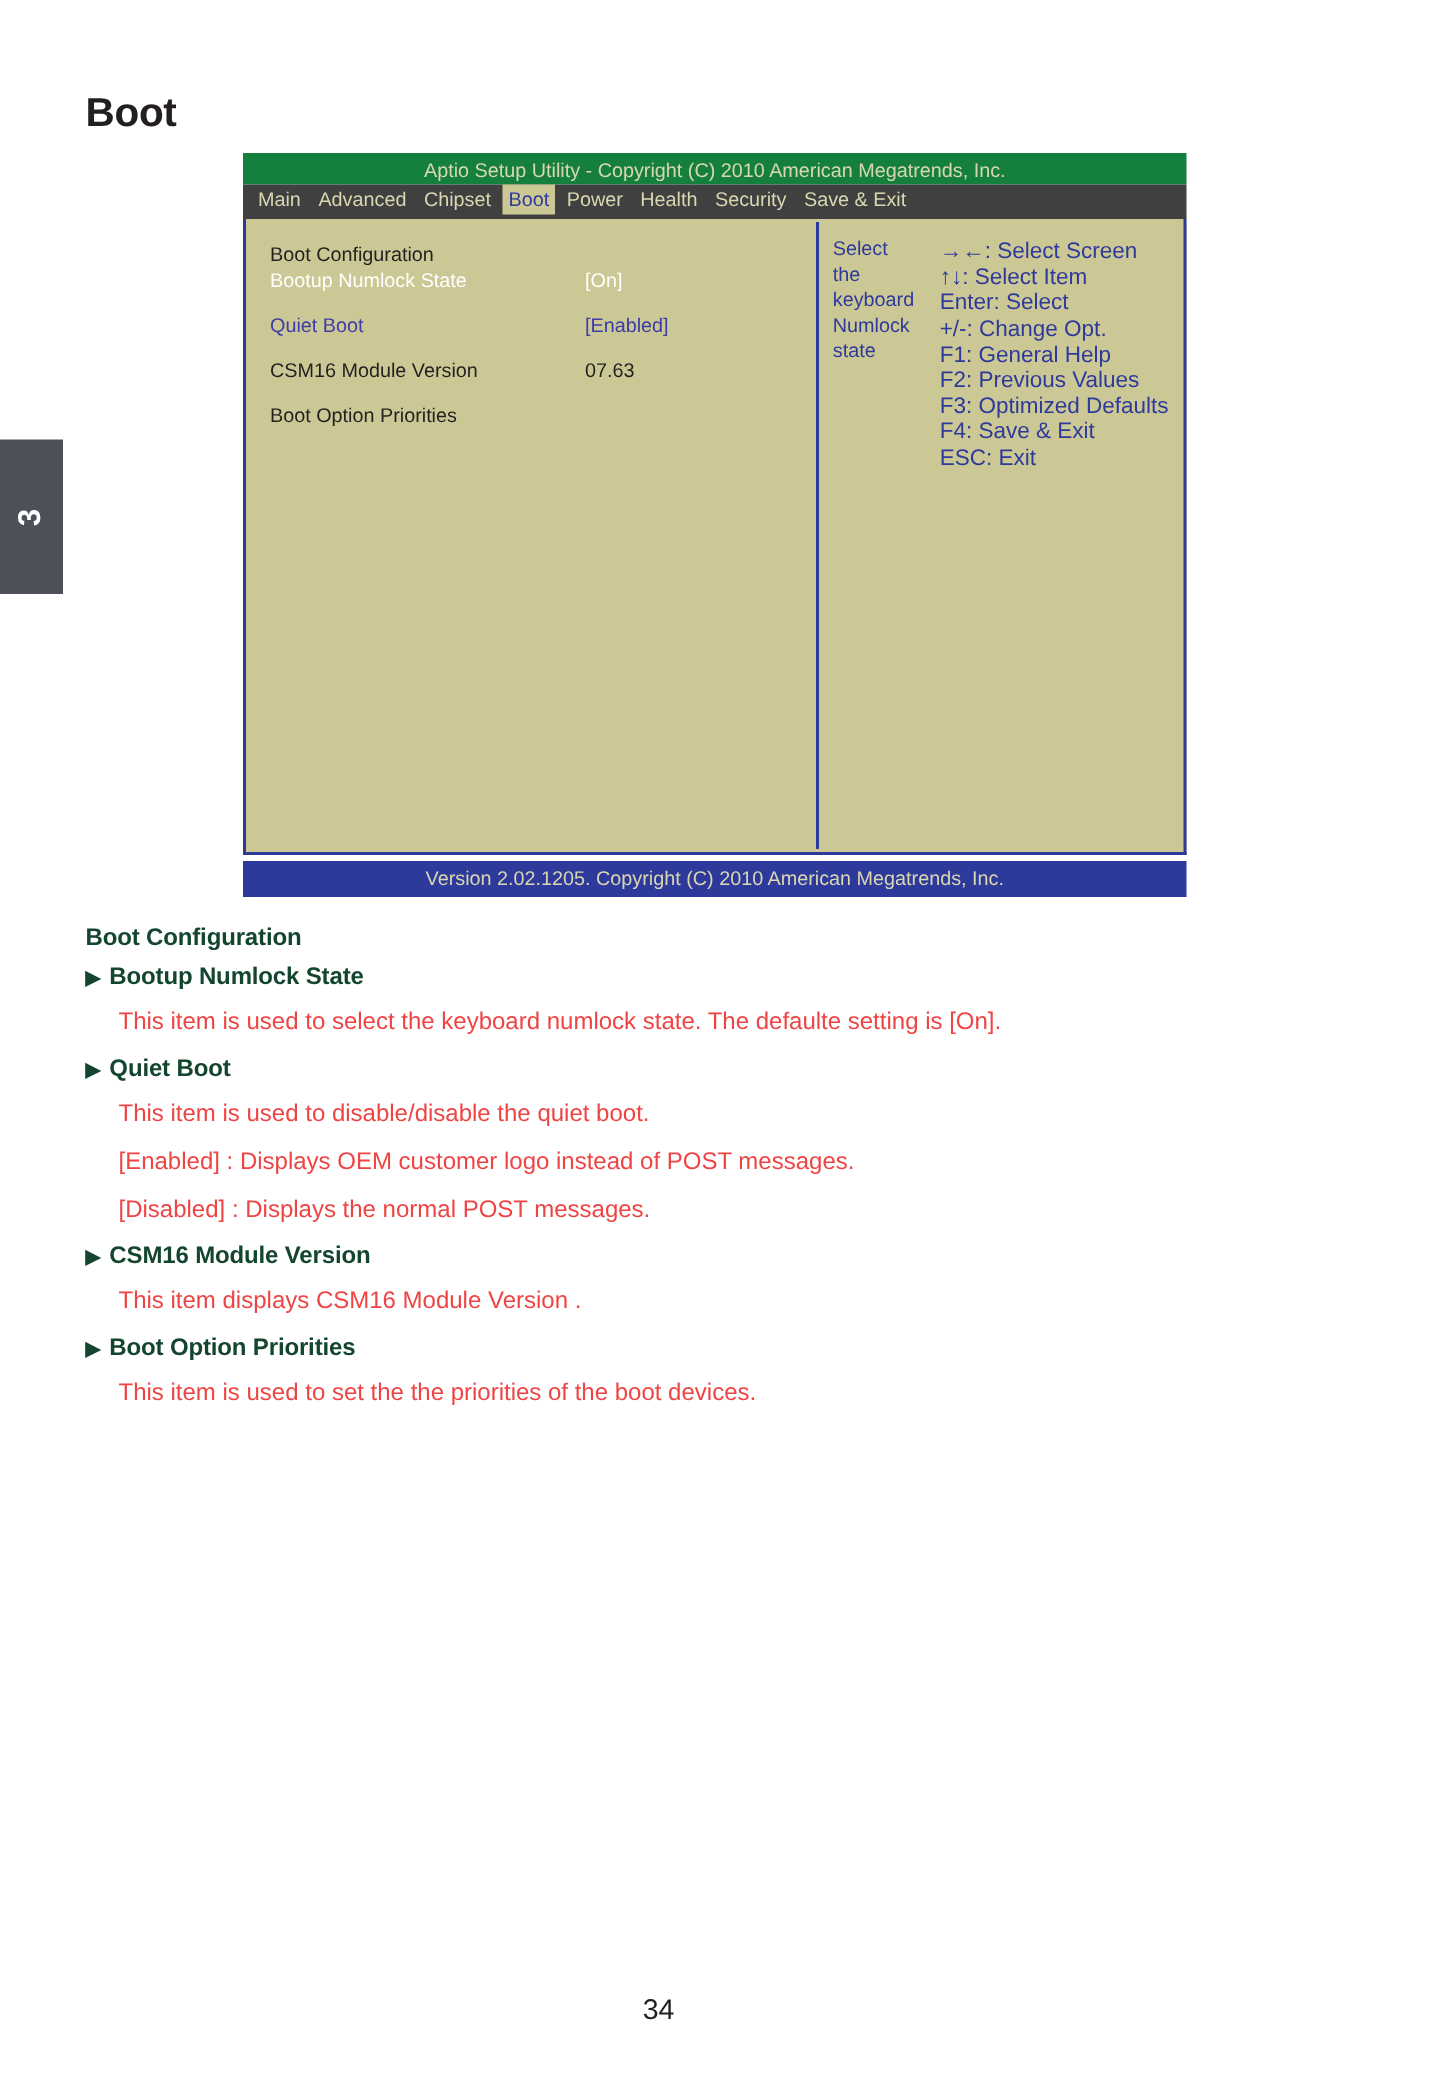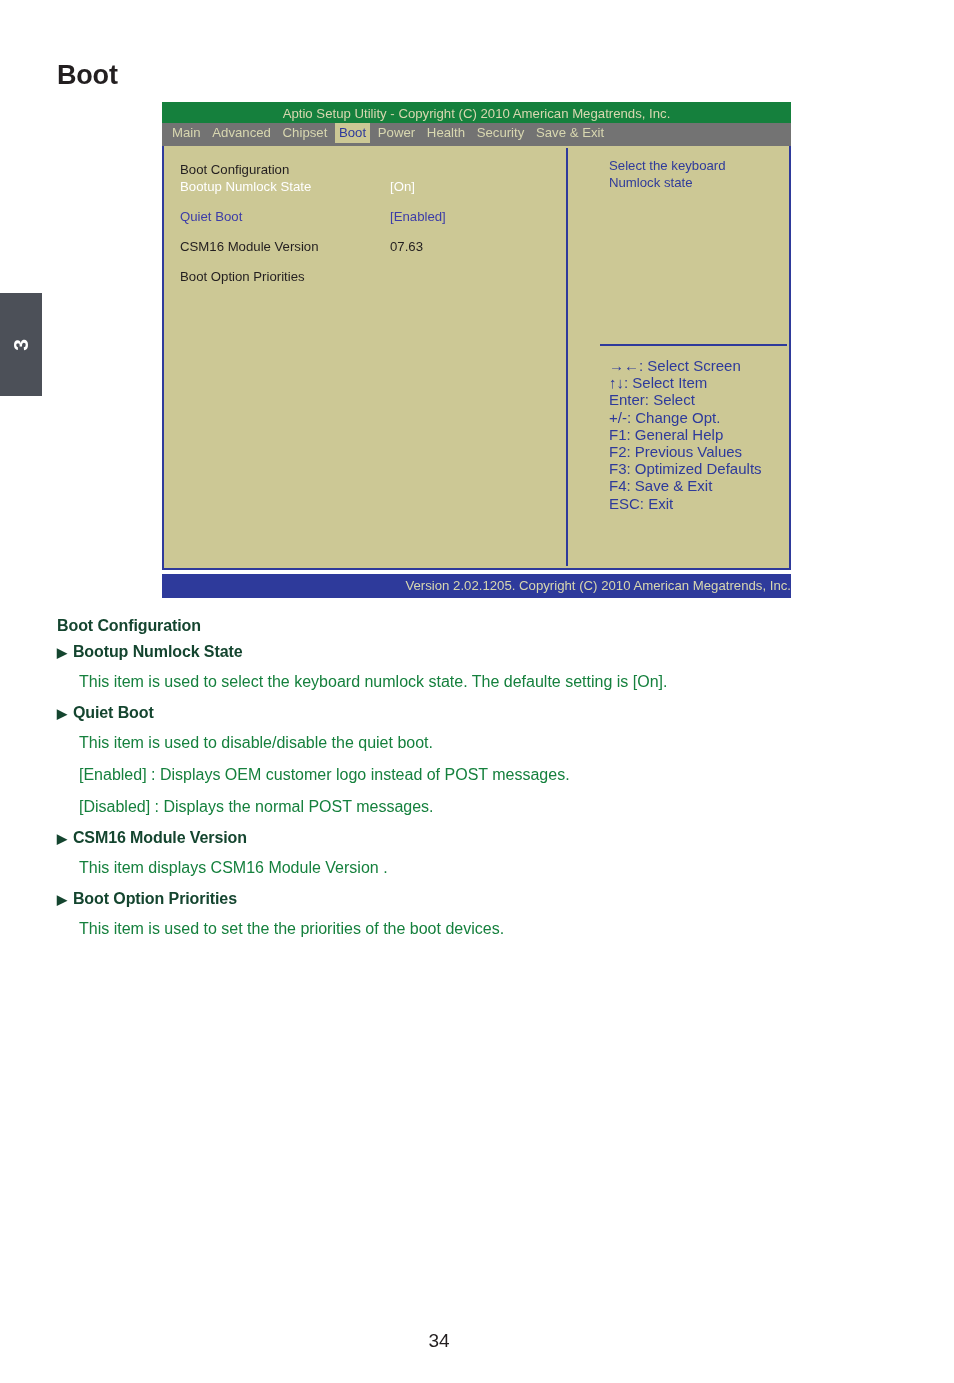--- a/index.html
+++ b/index.html
@@ -57,21 +57,21 @@
   }
   .bios-header {
     background: #15803d;
     color: #d8d7b0;
     text-align: center;
     font-size: 13.2px;
     line-height: 17px;
     padding: 3px 0 1px 0;
   }
   .bios-tabs {
-    background: #737373;
+    background: #404040;
     padding: 0 0 3px 6px;
     font-size: 13.2px;
     line-height: 18px;
     white-space: nowrap;
   }
   .bios-tabs .tab {
     color: #d8d7b0;
     padding: 1px 4px 1px 4px;
     display: inline-block;
   }
@@ -95,23 +95,21 @@
     box-sizing: border-box;
   }
   .bios-divider-v {
     width: 2px;
     background: #2e3a9b;
     margin: 0 0 0 0;
   }
   .bios-right {
     flex: 1;
     display: flex;
-    flex-direction: column;
     box-sizing: border-box;
-    padding-left: 32px;
   }
   .help-box {
     height: 196px;
     box-sizing: border-box;
     padding: 9px 8px 0 9px;
     color: #2e3a9b;
     font-size: 13.2px;
     line-height: 17px;
   }
   .bios-divider-h {
@@ -143,21 +141,21 @@
   .opt-row.sel .opt-value { color: #ffffff; }
   .opt-row.link .opt-label,
   .opt-row.link .opt-value { color: #3c3ca8; }
   .opt-row.plain .opt-label,
   .opt-row.plain .opt-value { color: #231f20; }
   .spacer-row { height: 13px; }
 
   .bios-footer {
     background: #2e3a9b;
     color: #d8d7b0;
-    text-align: right;
+    text-align: center;
     font-size: 13.2px;
     line-height: 17px;
     padding: 3px 0 4px 0;
     margin-top: 4px;
   }
 
   
   #prose {
     position: absolute;
     left: 57px;
@@ -178,21 +176,21 @@
     margin: 0 0 7px 0;
     letter-spacing: -0.1px;
   }
   .h-item .tri {
     display: inline-block;
     margin-right: 6px;
     font-size: 13px;
   }
   .p-line {
     font-size: 16px;
-    color: #15803d;
+    color: #ef4444;
     margin: 11px 0 12px 22px;
     line-height: 20px;
   }
 
   
   #page-number {
     position: absolute;
     left: 0;
     top: 1330px;
     width: 878px;

